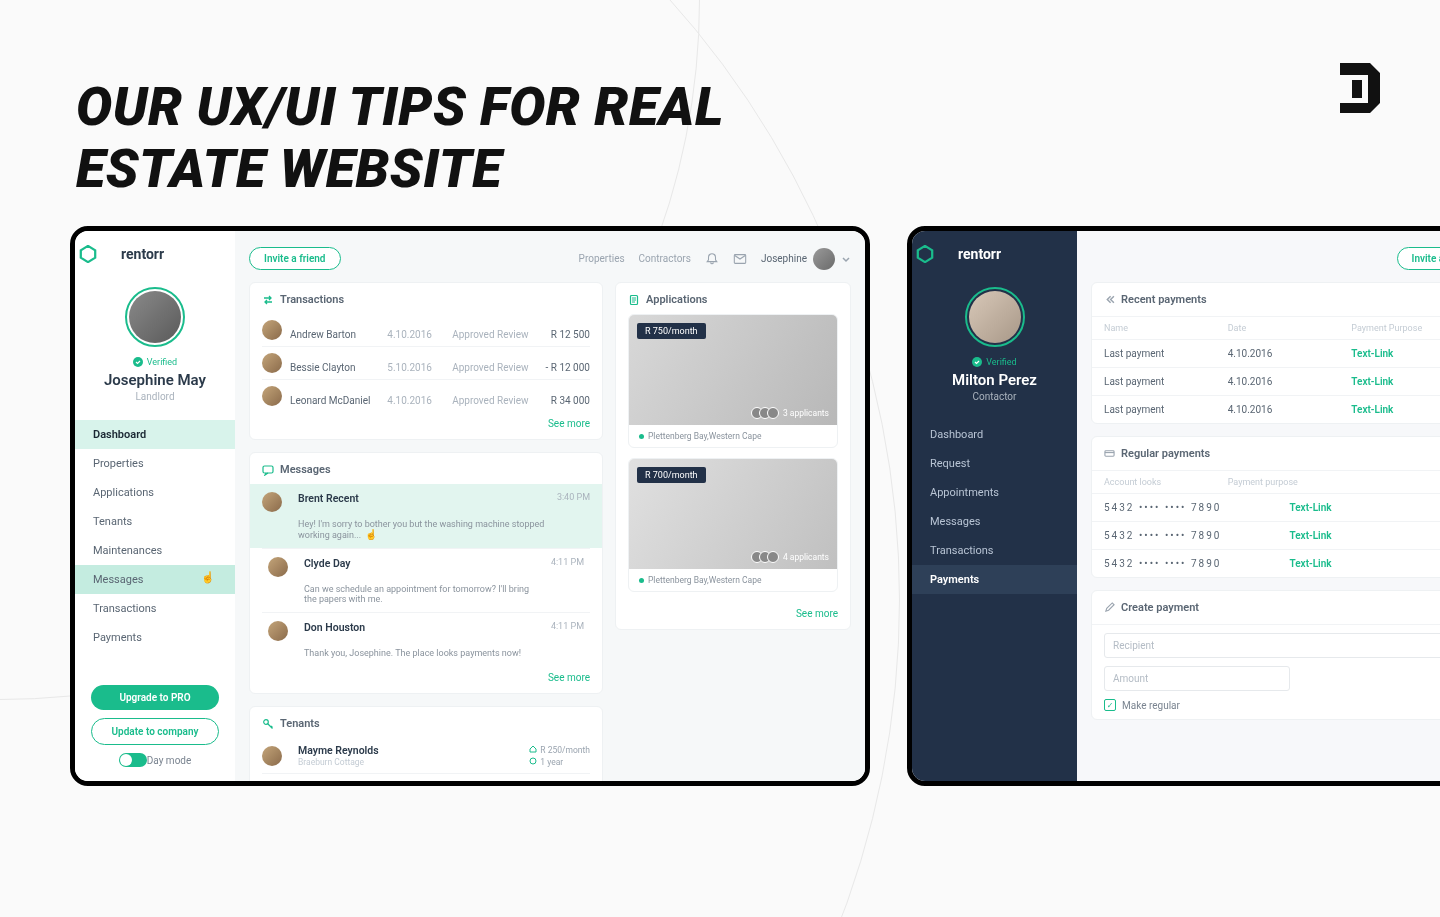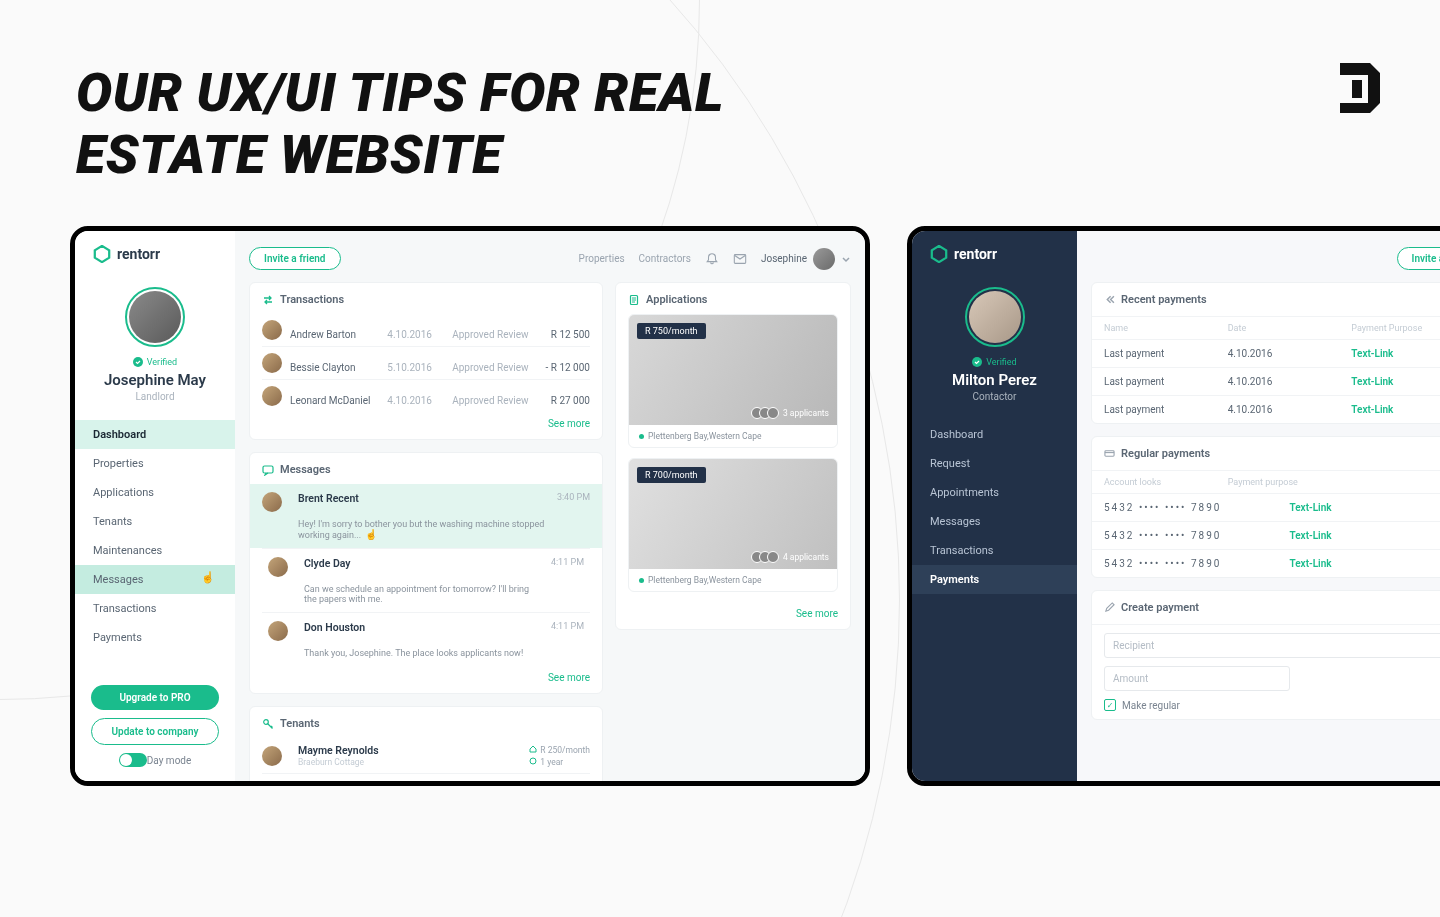--- a/index.html
+++ b/index.html
@@ -1,30 +1,30 @@
 <!DOCTYPE html>
 <html><head>
 <meta charset="utf-8">
 <style>
 *{box-sizing:border-box;margin:0;padding:0;font-family:-apple-system,BlinkMacSystemFont,"Segoe UI",Roboto,sans-serif}
 body{background:#fafafa;width:1440px;height:917px;position:relative;overflow:hidden}
 .bg-arc{position:absolute;border:1px solid #e8e8e8;border-radius:50%;pointer-events:none}
 .bg-arc.a1{width:1400px;height:1400px;left:-700px;top:-700px}
 .bg-arc.a2{width:1800px;height:1800px;left:-900px;top:-300px}
-.headline{position:absolute;left:76px;top:62px;font-size:54px;font-weight:900;letter-spacing:.5px;color:#111;line-height:1.15;max-width:820px;font-style:italic}
+.headline{position:absolute;left:76px;top:76px;font-size:54px;font-weight:900;letter-spacing:.5px;color:#111;line-height:1.15;max-width:820px;font-style:italic}
 .ms-logo{position:absolute;right:50px;top:58px;width:60px;height:60px}
 
 .frame{position:absolute;border:5px solid #000;border-radius:18px;background:#fff;overflow:hidden}
 .frame.left{left:70px;top:226px;width:800px;height:560px}
 .frame.right{left:907px;top:226px;width:600px;height:560px}
 
 .app{display:flex;height:100%;font-size:11px;color:#444}
 .sidebar{flex:0 0 160px;background:#fff;display:flex;flex-direction:column;align-items:center;padding:14px 0}
 .sidebar.dark{background:#223148;color:#dbe3ee}
-.logo-row{display:flex;align-items:center;gap:6px;margin-bottom:16px;align-self:flex-start;padding-left:18px}
+.logo-row{display:flex;align-items:center;gap:24px;margin-bottom:16px;align-self:flex-start;padding-left:4px}
 .logo-hex{width:18px;height:18px}
 .logo-text{font-weight:700;color:#2b3a4a;font-size:14px}
 .sidebar.dark .logo-text{color:#fff}
 .avatar-ring{width:60px;height:60px;border-radius:50%;border:2px solid #1abc8c;padding:2px;margin-top:8px}
 .avatar-ring .av{width:100%;height:100%;border-radius:50%;background:linear-gradient(135deg,#8a8a8a,#5a5a5a)}
 .verified{display:flex;align-items:center;gap:4px;color:#1abc8c;font-size:9px;margin-top:10px}
 .profile-name{font-size:15px;font-weight:600;margin-top:4px;color:#2b3a4a}
 .sidebar.dark .profile-name{color:#fff}
 .profile-role{font-size:10px;color:#aab3bd;margin-top:2px}
 .nav{width:100%;margin-top:18px;display:flex;flex-direction:column}
@@ -199,21 +199,21 @@
     <span class="tname">Bessie Clayton</span>
     <span class="tdate">5.10.2016</span>
     <span class="tstatus">Approved Review</span>
     <span class="tamount">- R 12 000</span>
   </div>
                 <div class="trow">
     <div class="tav"></div>
     <span class="tname">Leonard McDaniel</span>
     <span class="tdate">4.10.2016</span>
     <span class="tstatus">Approved Review</span>
-    <span class="tamount">R 27 000</span>
+    <span class="tamount">R 34 000</span>
   </div>
               </div>
             <div class="seemore">See more</div>
           </div>
           <div class="card">
             <div class="card-h">
                 <svg viewBox="0 0 12 12">
                   <rect x="1" y="2" width="10" height="7" rx="1.5" fill="none" stroke="currentColor" stroke-width="1.2"></rect>
                   <path d="M4 9l-1 2 3-2" fill="none" stroke="currentColor" stroke-width="1.2"></path>
                 </svg>
@@ -233,21 +233,21 @@
     <div class="msg-body">
       <div class="msg-name">Clyde Day</div>
       <div class="msg-text">Can we schedule an appointment for tomorrow? I'll bring the papers with me.</div>
     </div>
     <div class="msg-time">4:11 PM</div>
   </div>
                 <div class="msg">
     <div class="tav"></div>
     <div class="msg-body">
       <div class="msg-name">Don Houston</div>
-      <div class="msg-text">Thank you, Josephine. The place looks applicants now!</div>
+      <div class="msg-text">Thank you, Josephine. The place looks payments now!</div>
     </div>
     <div class="msg-time">4:11 PM</div>
   </div>
               </div>
             <div class="seemore">See more</div>
           </div>
           <div class="card">
             <div class="card-h">
                 <svg viewBox="0 0 12 12">
                   <circle cx="4" cy="4" r="2.3" fill="none" stroke="currentColor" stroke-width="1.2"></circle>

